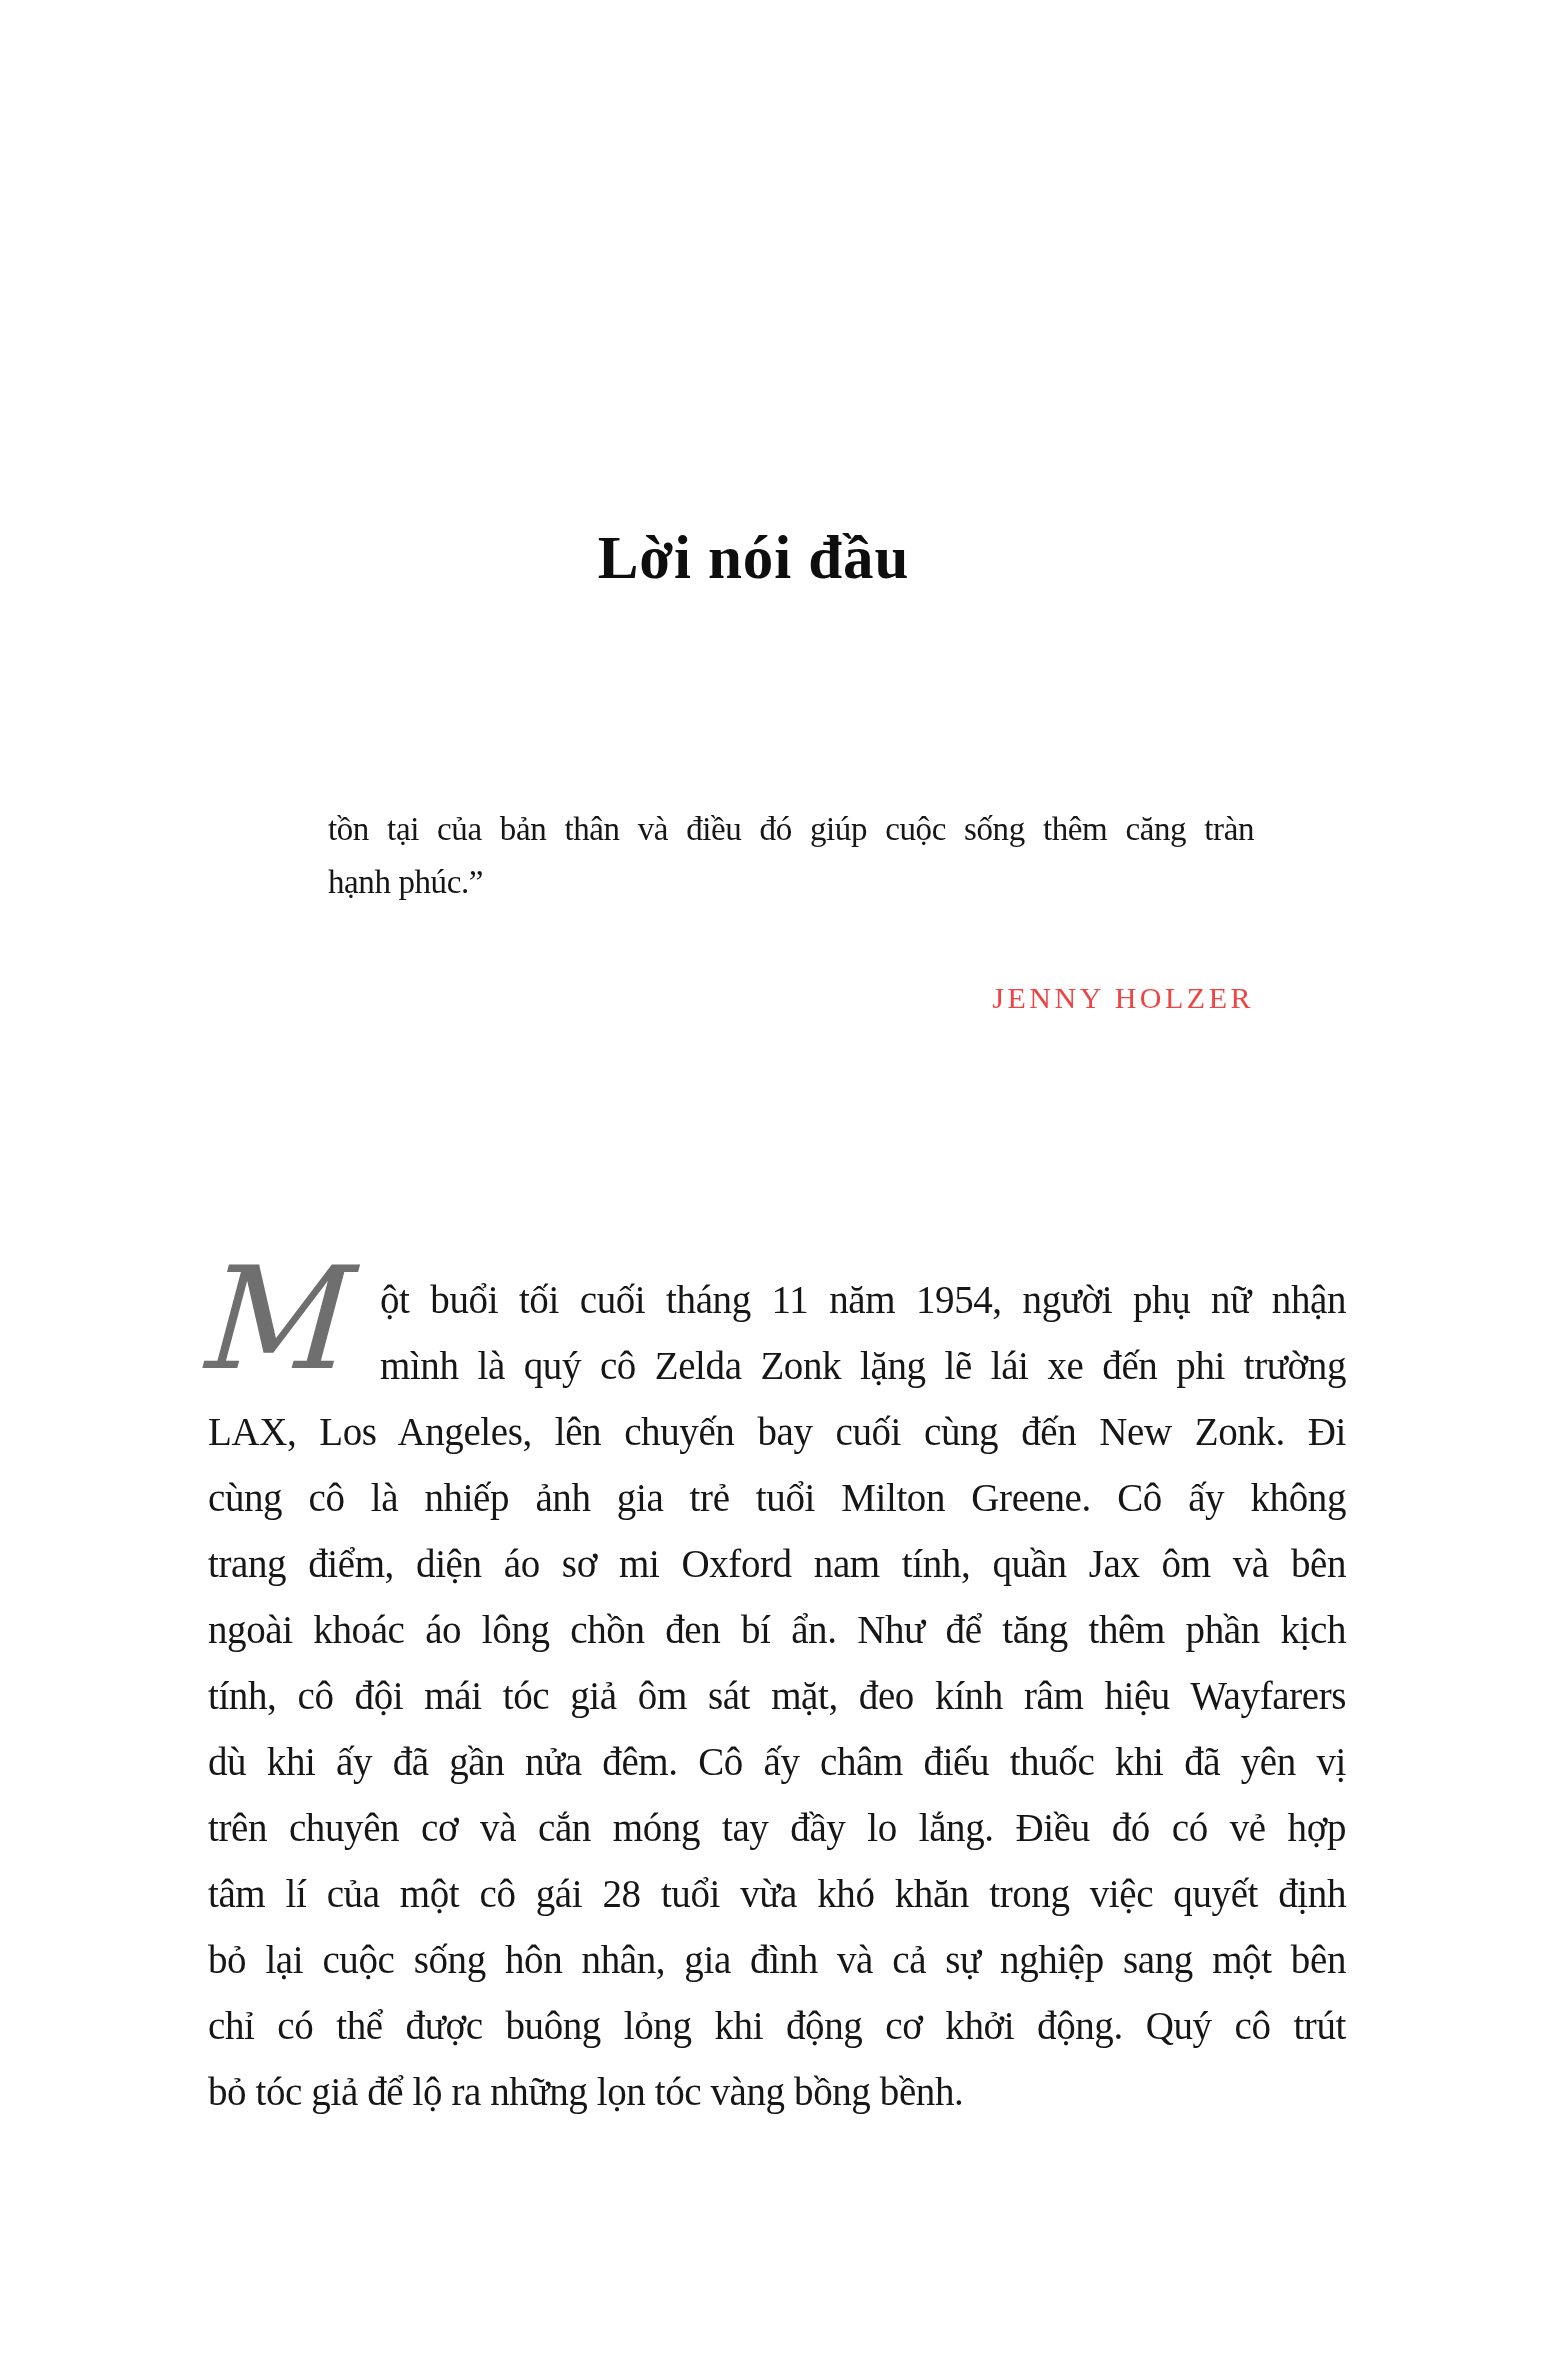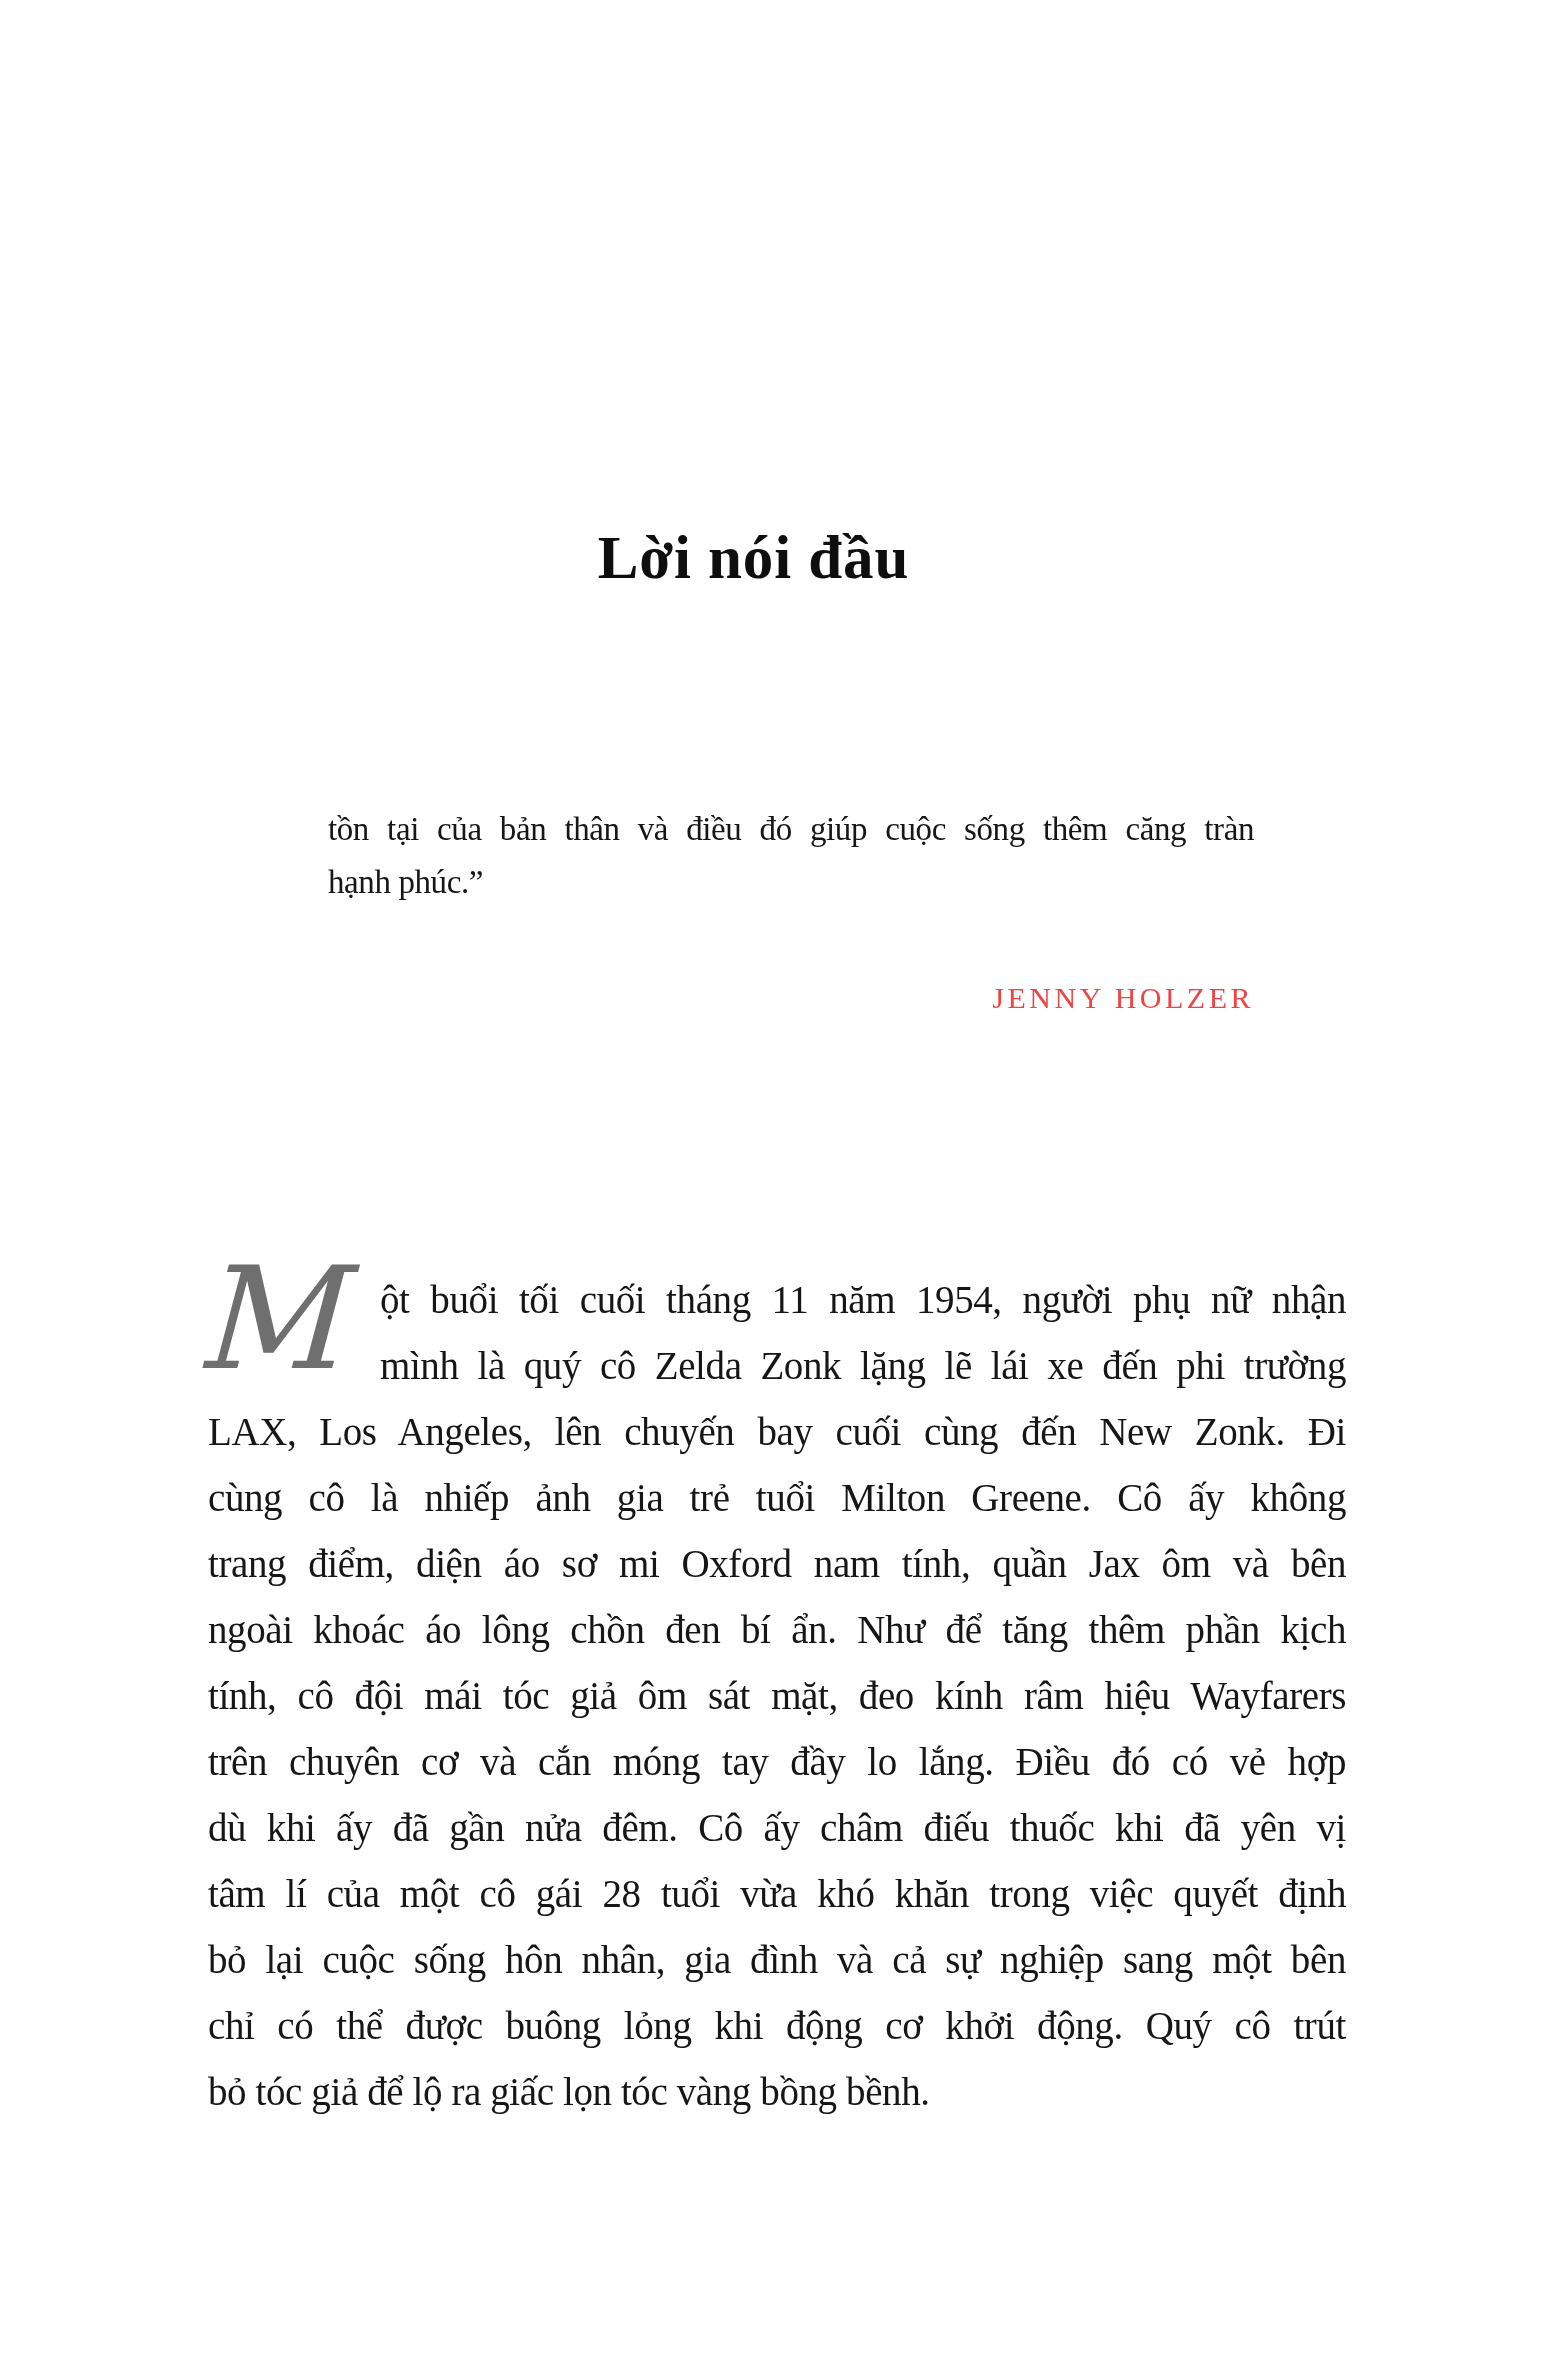--- a/index.html
+++ b/index.html
@@ -79,20 +79,20 @@
 
 <div class="body-block">
   <span class="drop-cap" style="color: rgb(111, 111, 111);">M</span>
   <div class="body-line indent">ột buổi tối cuối tháng 11 năm 1954, người phụ nữ nhận</div>
   <div class="body-line indent">mình là quý cô Zelda Zonk lặng lẽ lái xe đến phi trường</div>
   <div class="body-line">LAX, Los Angeles, lên chuyến bay cuối cùng đến New Zonk. Đi</div>
   <div class="body-line">cùng cô là nhiếp ảnh gia trẻ tuổi Milton Greene. Cô ấy không</div>
   <div class="body-line">trang điểm, diện áo sơ mi Oxford nam tính, quần Jax ôm và bên</div>
   <div class="body-line">ngoài khoác áo lông chồn đen bí ẩn. Như để tăng thêm phần kịch</div>
   <div class="body-line">tính, cô đội mái tóc giả ôm sát mặt, đeo kính râm hiệu Wayfarers</div>
+  <div class="body-line">dù khi ấy đã gần nửa đêm. Cô ấy châm điếu thuốc khi đã yên vị</div>
   <div class="body-line">trên chuyên cơ và cắn móng tay đầy lo lắng. Điều đó có vẻ hợp</div>
-  <div class="body-line">dù khi ấy đã gần nửa đêm. Cô ấy châm điếu thuốc khi đã yên vị</div>
   <div class="body-line">tâm lí của một cô gái 28 tuổi vừa khó khăn trong việc quyết định</div>
   <div class="body-line">bỏ lại cuộc sống hôn nhân, gia đình và cả sự nghiệp sang một bên</div>
   <div class="body-line">chỉ có thể được buông lỏng khi động cơ khởi động. Quý cô trút</div>
-  <div class="body-line last">bỏ tóc giả để lộ ra giấc lọn tóc vàng bồng bềnh.</div>
+  <div class="body-line last">bỏ tóc giả để lộ ra những lọn tóc vàng bồng bềnh.</div>
 </div>
 
 
 </body></html>

